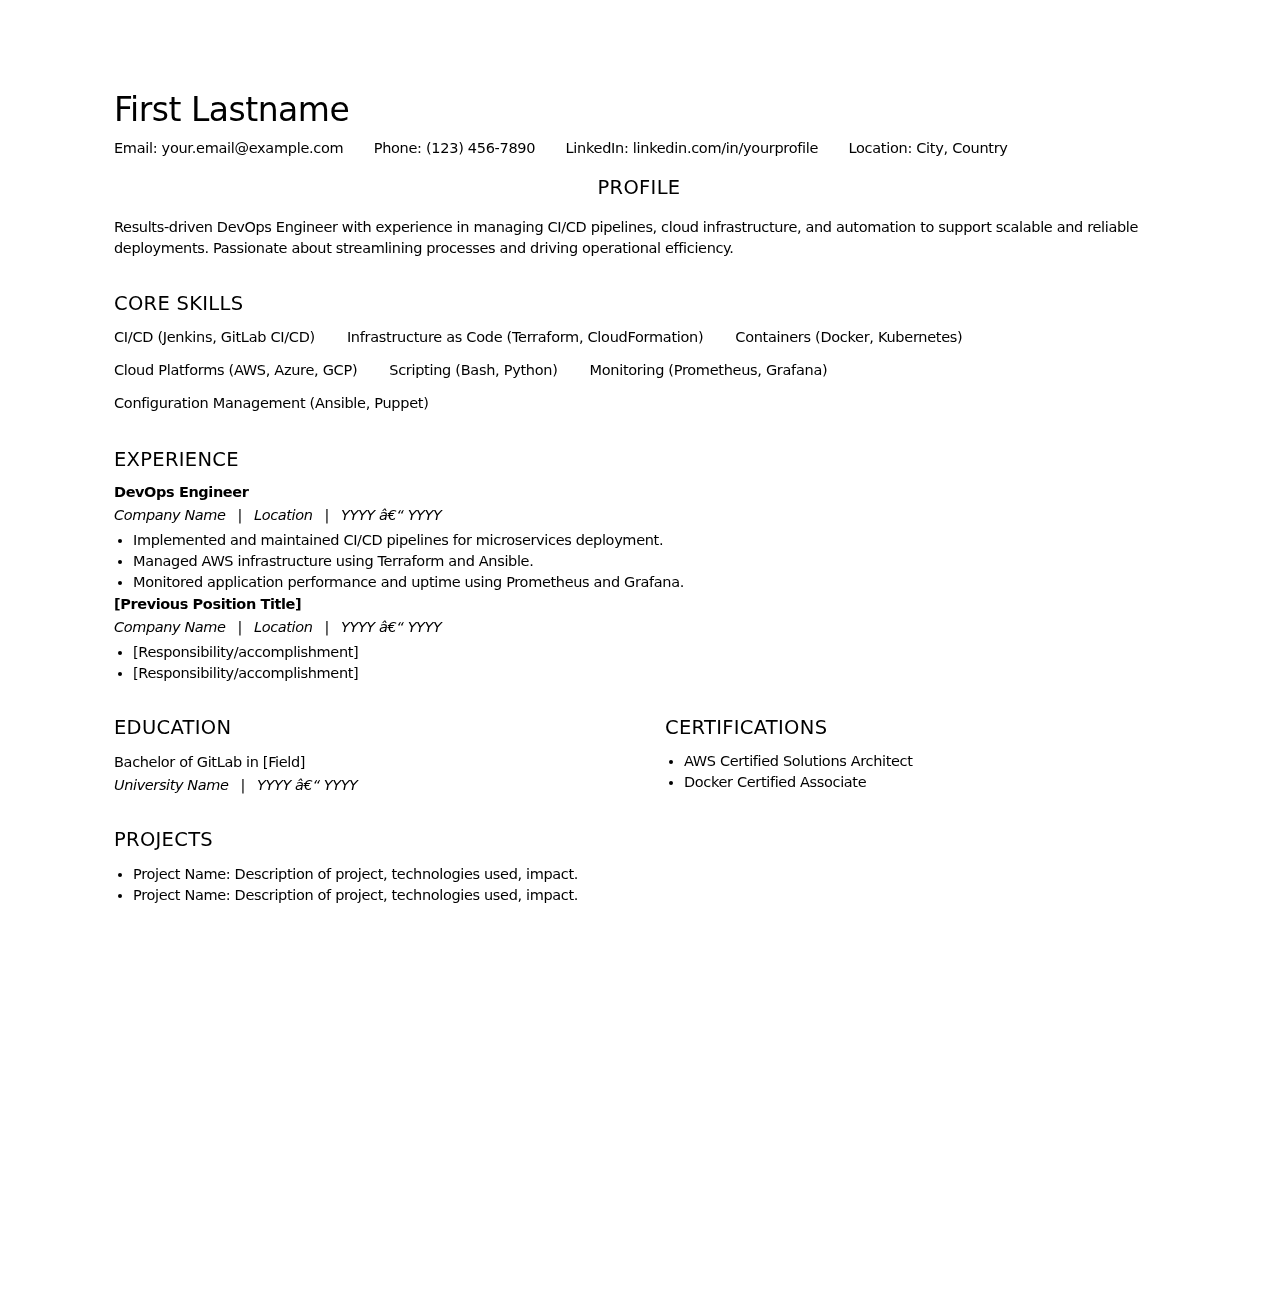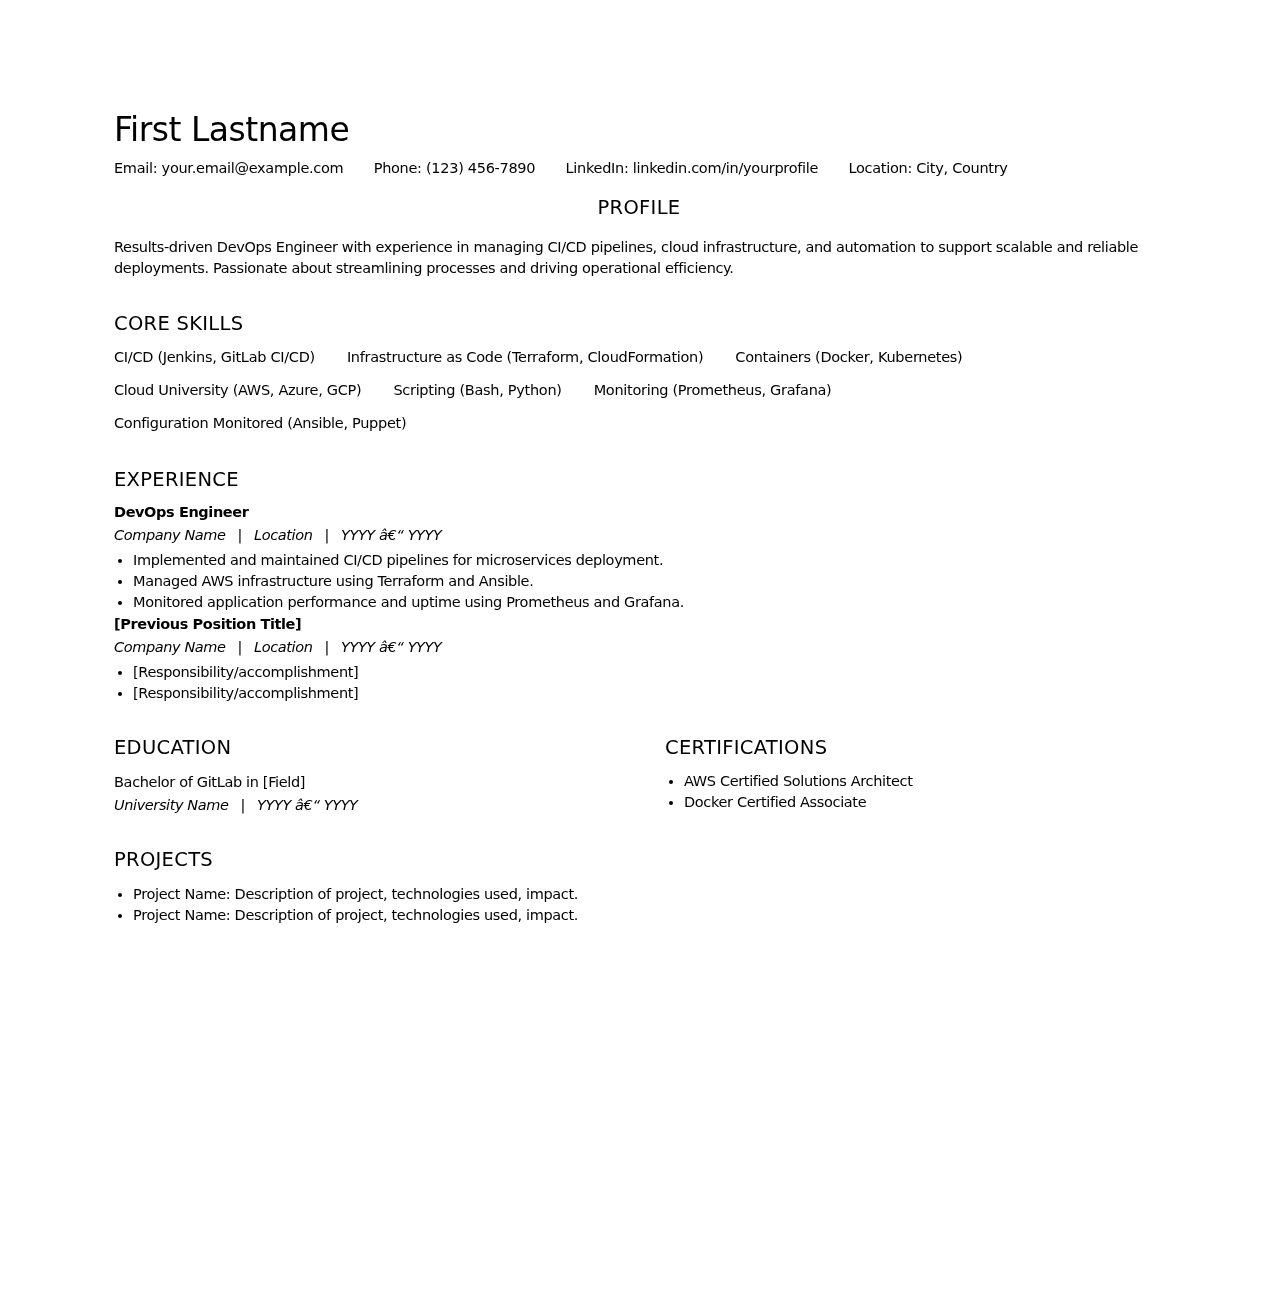--- a/index.html
+++ b/index.html
@@ -11,21 +11,21 @@
       width: 1278px;
       height: 1300px;
       font-family: "DejaVu Sans", sans-serif;
       color: #000000;
       position: relative;
       overflow: hidden;
     }
     .page {
       position: absolute;
       left: 114px;
-      top: 108px;
+      top: 88px;
       width: 1050px;
     }
     h1.name {
       font-family: "DejaVu Sans", sans-serif;
       font-weight: normal;
       font-size: 33px;
       letter-spacing: -0.5px;
       margin: 0;
       line-height: 44px;
       height: 44px;
@@ -144,26 +144,26 @@
 
   <section>
     <h2 class="section-title skills-title">CORE SKILLS</h2>
     <div class="skills">
       <div class="skill-row">
         <span>CI/CD (Jenkins, GitLab CI/CD)</span>
         <span>Infrastructure as Code (Terraform, CloudFormation)</span>
         <span>Containers (Docker, Kubernetes)</span>
       </div>
       <div class="skill-row">
-        <span>Cloud University (AWS, Azure, GCP)</span>
+        <span>Cloud Platforms (AWS, Azure, GCP)</span>
         <span>Scripting (Bash, Python)</span>
         <span>Monitoring (Prometheus, Grafana)</span>
       </div>
       <div class="skill-row">
-        <span>Configuration Monitored (Ansible, Puppet)</span>
+        <span>Configuration Management (Ansible, Puppet)</span>
       </div>
     </div>
   </section>
 
   <section>
     <h2 class="section-title exp-title">EXPERIENCE</h2>
 
     <div class="job">
       <div class="job-title">DevOps Engineer</div>
       <div class="job-meta">

